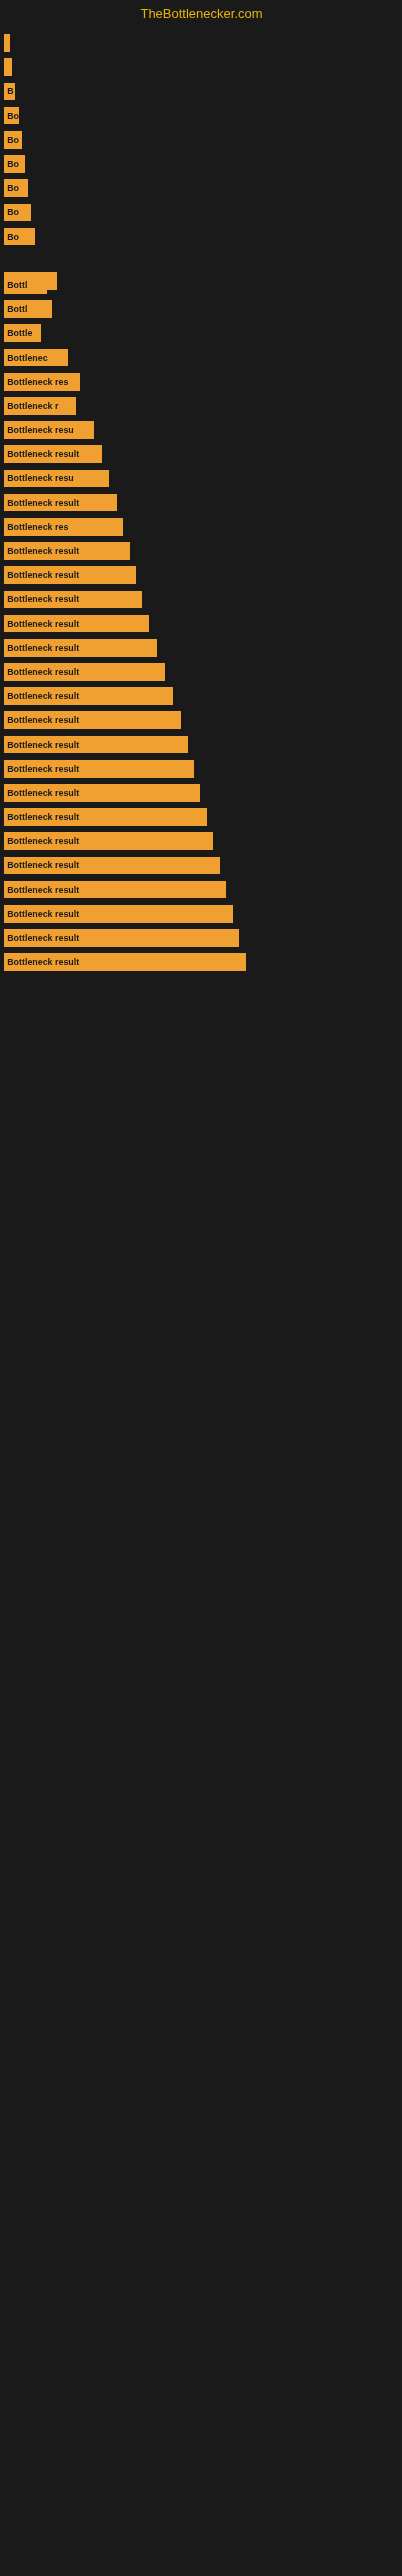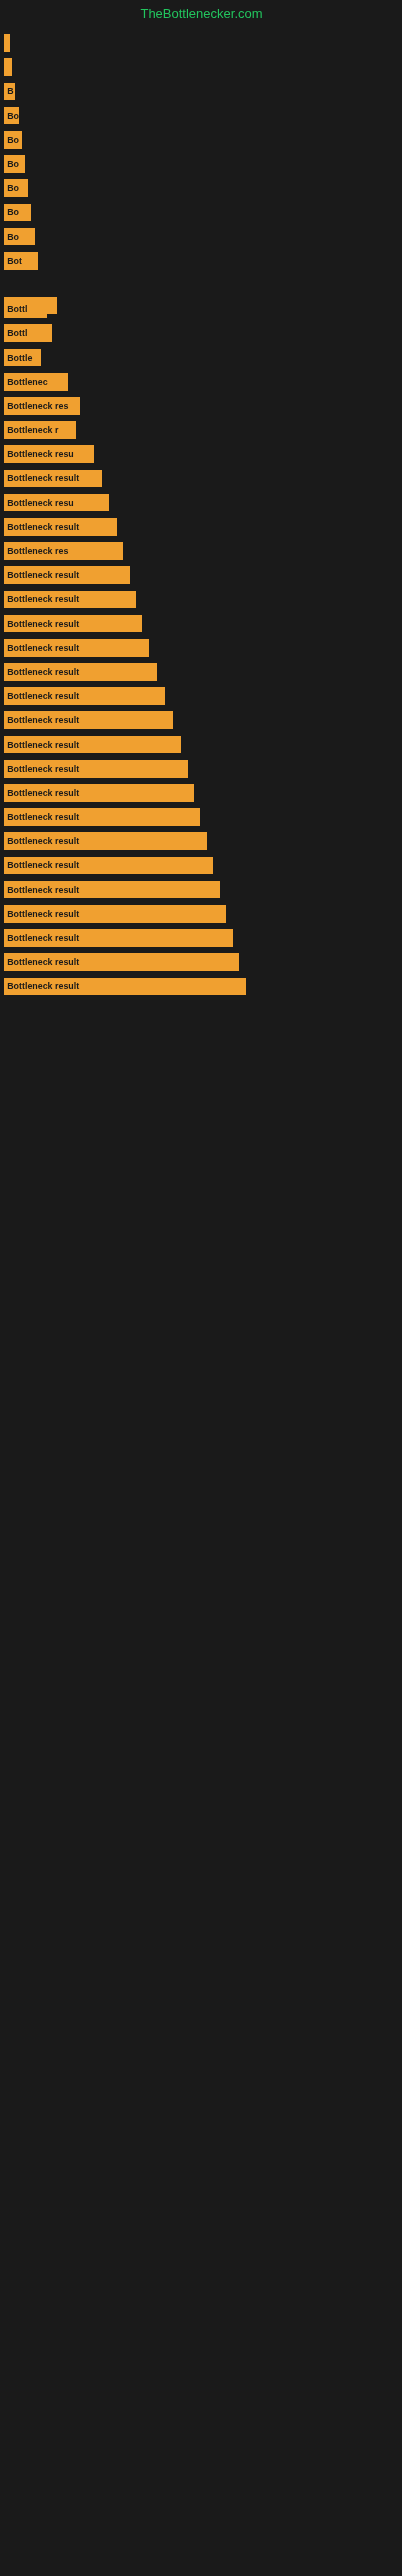--- a/index.html
+++ b/index.html
@@ -9,21 +9,21 @@
     }
     body {
       width: 403px;
       min-height: 2576px;
       background-color: #1a1a1a;
       font-family: Arial, sans-serif;
       position: relative;
     }
     .site-title {
       text-align: center;
-      color: #22c55e;
+      color: #eab308;
       font-size: 13px;
       padding: 6.4px 0 3.2px 0;
       font-weight: normal;
     }
     .bars-container {
       padding: 8px 8px 8px 4px;
       display: flex;
       flex-direction: column;
       gap: 0px;
     }
@@ -96,25 +96,20 @@
       <div class="bar" style="width: 27px;">
         <span class="bar-label">Bo</span>
       </div>
     </div>
     <div class="bar-row">
       <div class="bar" style="width: 31px;">
         <span class="bar-label">Bo</span>
       </div>
     </div>
     <div class="bar-row">
-      <div class="bar" style="width: 34px;">
-        <span class="bar-label">Bot</span>
-      </div>
-    </div>
-    <div class="bar-row">
       <div class="bar" style="width: 53px; margin-top: 41px;">
         <span class="bar-label">Bott</span>
       </div>
     </div>
     <div class="bar-row">
       <div class="bar" style="width: 43px;">
         <span class="bar-label">Bottl</span>
       </div>
     </div>
     <div class="bar-row">

